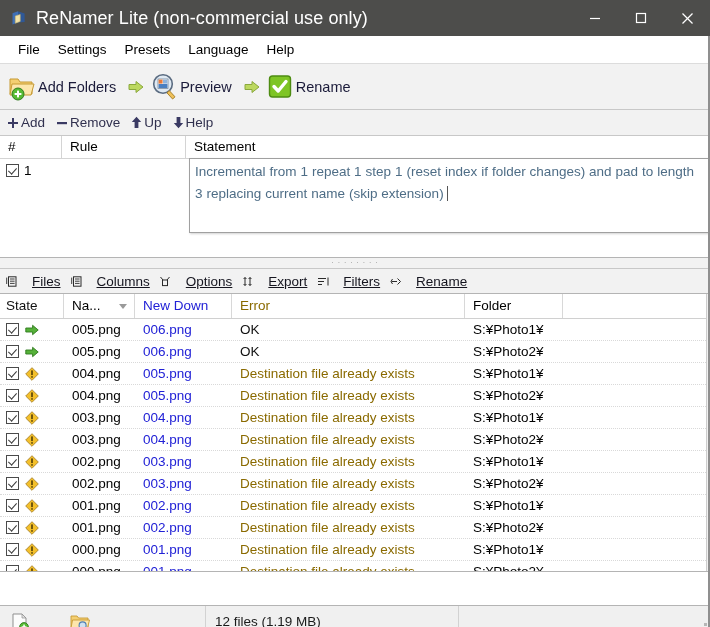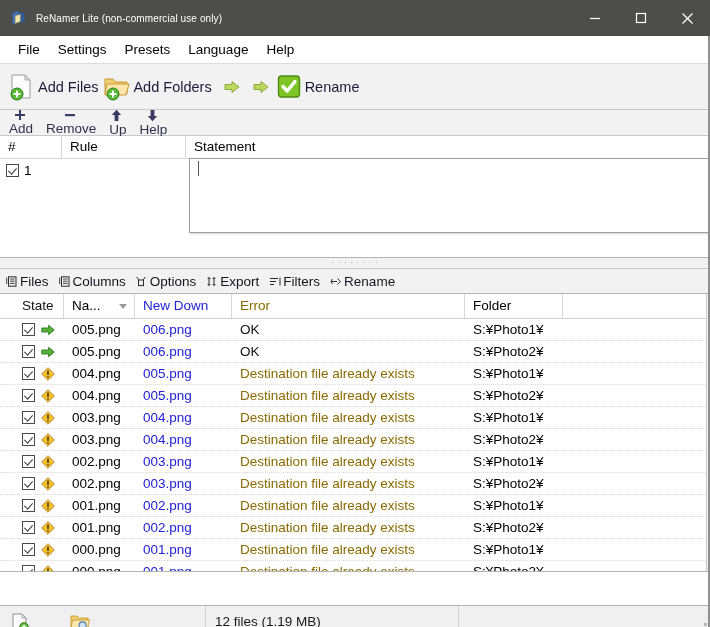--- a/index.html
+++ b/index.html
@@ -31,21 +31,21 @@
     position: relative;
   }
   .app-icon {
     width: 16px; height: 16px;
     margin-left: 11px;
     margin-right: 9px;
     position: relative;
     flex: none;
   }
   .title-text {
-    font-size: 10px;
+    font-size: 18px;
     color: #ffffff;
     letter-spacing: 0.1px;
     white-space: nowrap;
   }
   .win-buttons {
     position: absolute;
     right: 0; top: 0;
     height: 36px;
     display: flex;
   }
@@ -105,21 +105,20 @@
     border-bottom: 1px solid #c8c8c8;
     display: flex;
     align-items: center;
     padding-left: 7px;
   }
   .rb-item {
     display: flex;
     align-items: center;
     margin-right: 11px;
     white-space: nowrap;
-    flex-direction: column;
   }
   .rb-label {
     font-size: 13.5px;
     color: #30304e;
     margin-left: 2px;
   }
 
   
   .rules-area {
     position: relative;
@@ -230,21 +229,22 @@
   }
   .tab {
     display: flex;
     align-items: center;
     margin-right: 9px;
     white-space: nowrap;
   }
   .tab-label {
     font-size: 13.5px;
     color: #15151f;
-    margin-left: 2px;
+    margin-left: 14px;
+    text-decoration: underline;
   }
   .tab-ico { width: 13px; height: 13px; flex:none; display:flex; align-items:center; justify-content:center;}
 
   
   .files-wrap {
     height: 277px;
     background: #ffffff;
     position: relative;
     overflow: hidden;
   }
@@ -283,21 +283,21 @@
     border-bottom: 1px dotted #d9d9d9;
   }
   .fc {
     height: 21px;
     line-height: 21px;
     box-sizing: border-box;
     padding-left: 8px;
     overflow: hidden;
     white-space: nowrap;
   }
-  .c-state { width: 64px; display: flex; align-items: center; padding-left: 22px;}
+  .c-state { width: 64px; display: flex; align-items: center; padding-left: 6px;}
   .c-name  { width: 71px; color: #000; }
   .c-new   { width: 97px; color: #2121d6; }
   .c-err   { width: 233px; color: #8a6a00; }
   .c-folder{ width: 98px; color: #000; }
   .c-rest  { flex: 1; }
   .state-chk {
     width: 13px; height: 13px;
     border: 1px solid #4a4a4a;
     background: #fff;
     display:inline-block;
@@ -417,52 +417,53 @@
   <div class="menubar">
     <div class="menu-item">File</div>
     <div class="menu-item">Settings</div>
     <div class="menu-item">Presets</div>
     <div class="menu-item">Language</div>
     <div class="menu-item">Help</div>
   </div>
 
   <div class="toolbar">
 
-    <div class="tb-item">
-      <div class="tb-ico">
-        <svg width="26" height="28" viewBox="0 0 26 28">
-          <path d="M3 2 H16 L21 7 V25 H3 Z" fill="#fcfcfc" stroke="#9a9a9a" stroke-width="1"></path>
-          <path d="M16 2 L21 7 H16 Z" fill="#e2e2e2" stroke="#9a9a9a" stroke-width="0.8"></path>
-          <circle cx="8" cy="21" r="6" fill="#57bb35" stroke="#2f7a1d" stroke-width="1"></circle>
-          <rect x="7" y="17.6" width="2" height="6.8" fill="#fff"></rect>
-          <rect x="4.6" y="20" width="6.8" height="2" fill="#fff"></rect>
-        </svg>
-      </div>
-      <div class="tb-label">Add Files</div>
-    </div>
 
     <div class="tb-item">
       <div class="tb-ico">
         <svg width="26" height="28" viewBox="0 0 26 28">
           <path d="M1 6 H9 L11 9 H23 V21 H1 Z" fill="#f4cf72" stroke="#c79a33" stroke-width="1"></path>
           <path d="M3 11 H25 L22 22 H1 Z" fill="#fde6ab" stroke="#c79a33" stroke-width="1"></path>
           <circle cx="9" cy="21" r="6" fill="#57bb35" stroke="#2f7a1d" stroke-width="1"></circle>
           <rect x="8" y="17.6" width="2" height="6.8" fill="#fff"></rect>
           <rect x="5.6" y="20" width="6.8" height="2" fill="#fff"></rect>
         </svg>
       </div>
       <div class="tb-label">Add Folders</div>
     </div>
 
     <div class="tb-arrow">
       <svg width="16" height="14" viewBox="0 0 16 14">
         <path d="M1 4.5 H8 V1.5 L15 7 L8 12.5 V9.5 H1 Z" fill="#bcd85f" stroke="#8aa83c" stroke-width="1"></path>
       </svg>
     </div>
 
+    <div class="tb-item">
+      <div class="tb-ico">
+        <svg width="26" height="28" viewBox="0 0 26 28">
+          <circle cx="12" cy="11" r="9.3" fill="#dfe9f2" stroke="#5a6b80" stroke-width="1.6"></circle>
+          <rect x="7" y="6" width="10" height="9.5" fill="#ffffff" stroke="#6a7b90" stroke-width="0.7"></rect>
+          <rect x="7.6" y="6.6" width="4" height="4" fill="#e87b3a"></rect>
+          <rect x="12" y="6.6" width="4.4" height="4" fill="#8fb4dd"></rect>
+          <rect x="7.6" y="11" width="8.8" height="4" fill="#4a7fc1"></rect>
+          <path d="M18.2 17.6 L24 23.8 L21.6 26 L16 19.9 Z" fill="#f0c15a" stroke="#a9832c" stroke-width="1"></path>
+        </svg>
+      </div>
+      <div class="tb-label">Preview</div>
+    </div>
 
     <div class="tb-arrow">
       <svg width="16" height="14" viewBox="0 0 16 14">
         <path d="M1 4.5 H8 V1.5 L15 7 L8 12.5 V9.5 H1 Z" fill="#bcd85f" stroke="#8aa83c" stroke-width="1"></path>
       </svg>
     </div>
 
     <div class="tb-item">
       <div class="tb-ico">
         <svg width="26" height="28" viewBox="0 0 26 28">
@@ -509,21 +510,21 @@
     </div>
 
     <div class="rules-row">
       <div class="rr-num">
         <span class="chk"></span>
         <span>1</span>
       </div>
     </div>
 
     <div class="stmt-editor">
-      <span class="stmt-caret"></span>
+      <span class="stmt-text">Incremental from 1 repeat 1 step 1 (reset index if folder changes) and pad to length 3 replacing current name (skip extension)</span><span class="stmt-caret"></span>
     </div>
   </div>
 
   <div class="splitter">
     <div class="splitter-dots">· · · · · · · ·</div>
   </div>
 
   <div class="tabbar">
     <div class="tab">
       <span class="tab-ico">

